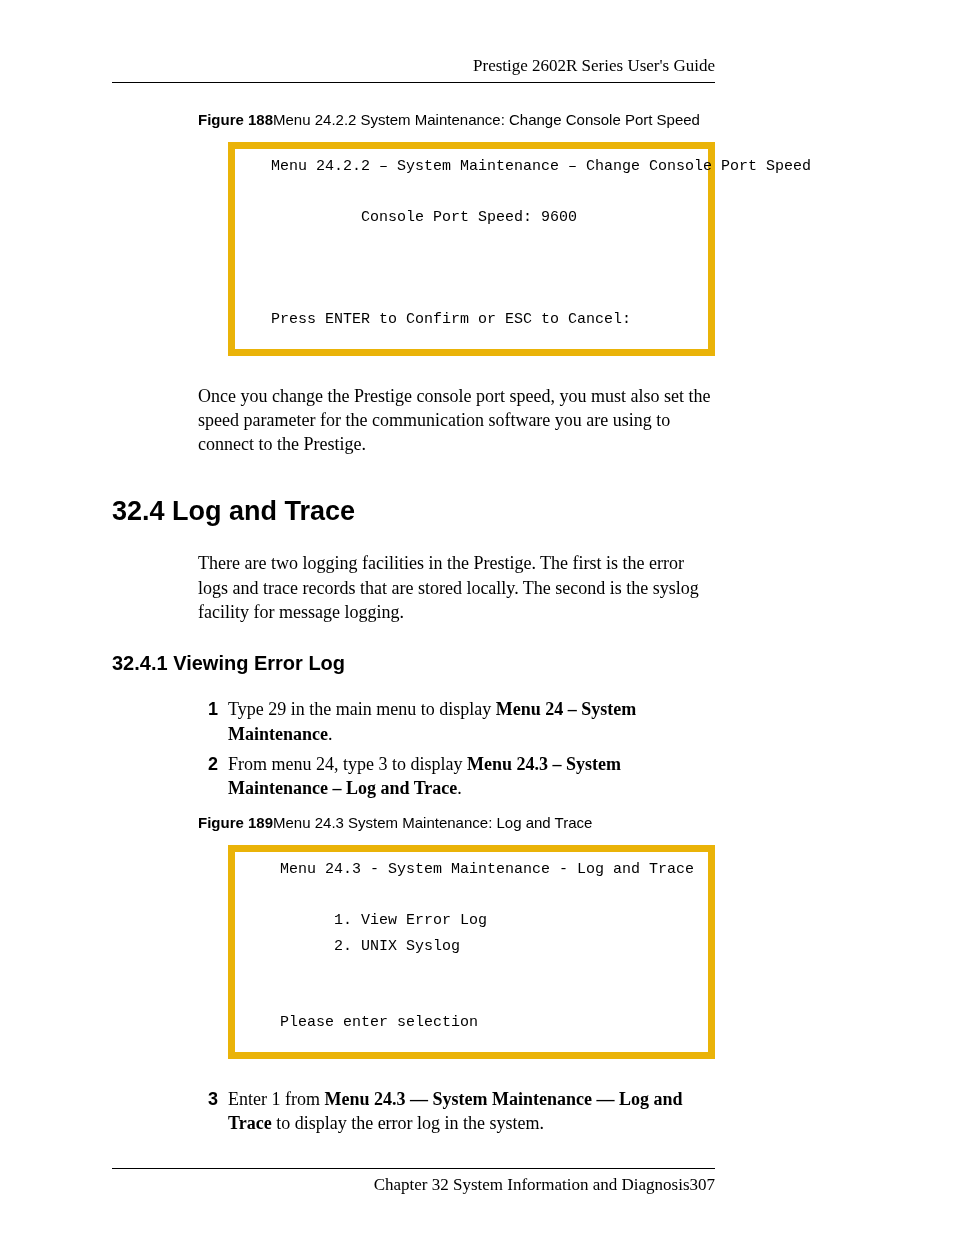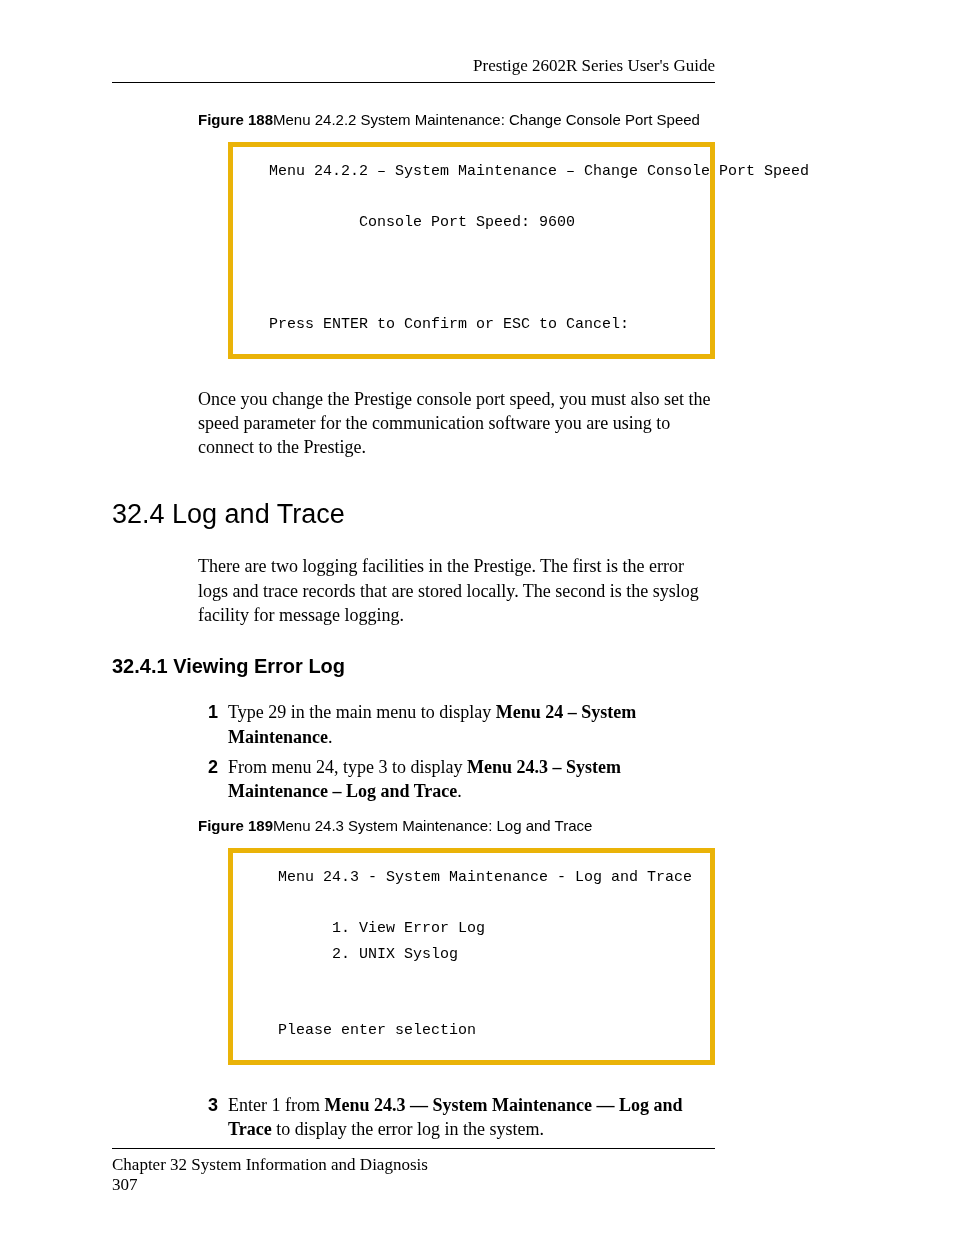--- a/index.html
+++ b/index.html
@@ -31,36 +31,36 @@
     margin-left: 86px;
   }
   .fig-caption {
     font-family: Arial, Helvetica, sans-serif;
     font-size: 15px;
     margin: 10px 0 14px 0;
   }
   .fig-caption b {
   }
   .console-box {
-    border: 5px solid #eab308;
+    border: 7px solid #eab308;
     margin-left: 30px;
     margin-bottom: 28px;
-    padding: 12px 0 16px 0;
+    padding: 5px 0 16px 0;
     font-family: "Courier New", Courier, monospace;
     font-size: 15px;
     white-space: pre;
     line-height: 1.7;
   }
   .para {
     margin: 0 0 14px 0;
     line-height: 1.35;
   }
   h2.section {
     font-family: Arial, Helvetica, sans-serif;
-    font-weight: normal;
+    font-weight: bold;
     font-size: 27px;
     margin: 40px 0 24px 0;
     margin-left: -86px;
   }
   h3.subsection {
     font-family: Arial, Helvetica, sans-serif;
     font-weight: bold;
     font-size: 20px;
     margin: 28px 0 22px 0;
     margin-left: -86px;
@@ -90,21 +90,20 @@
   }
   .footer-rule {
     border: none;
     border-top: 1.5px solid #000;
     margin: 0 0 6px 0;
   }
   .footer-row {
     display: flex;
     justify-content: flex-end;
     font-size: 17px;
-    flex-direction: column;
   }
 </style>
 </head>
 <body>
 
 <div class="page">
 
   <div class="running-header">Prestige 2602R Series User's Guide</div>
   <hr class="header-rule">
 

